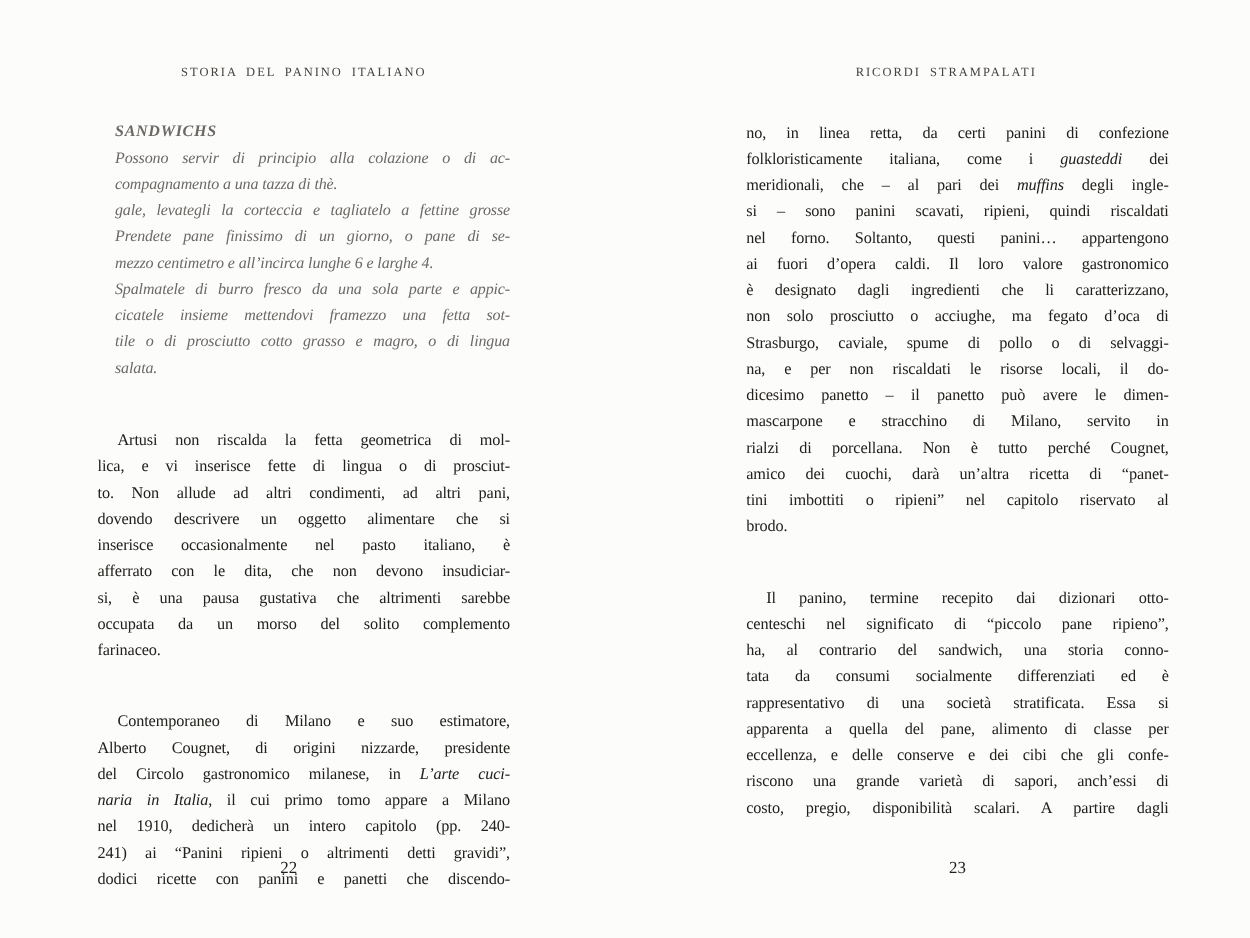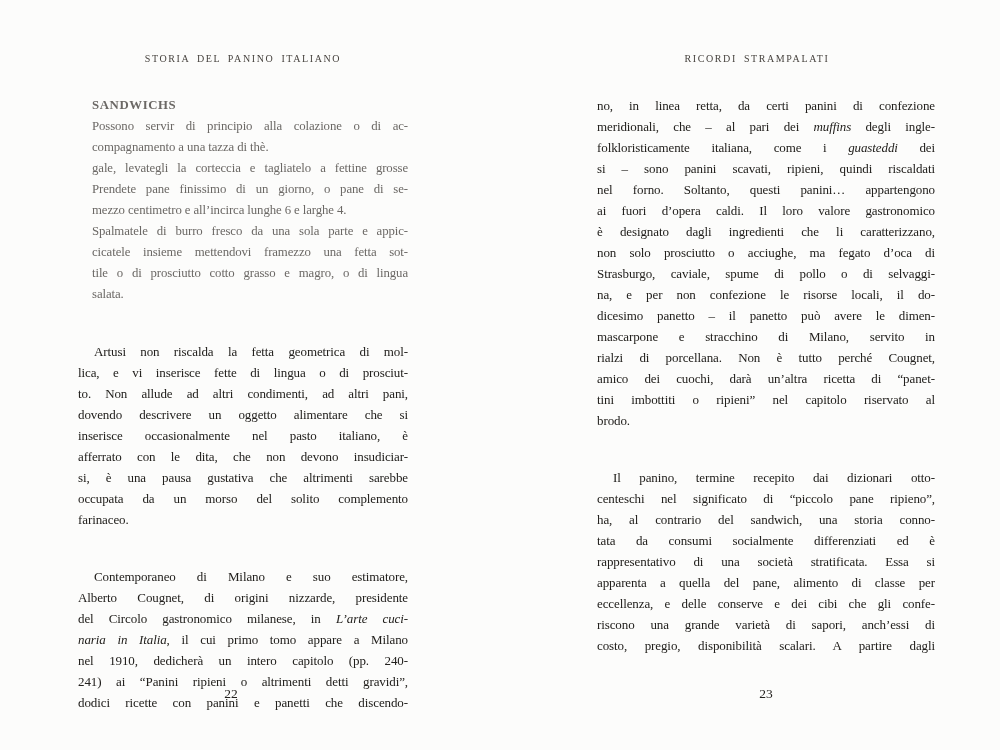--- a/index.html
+++ b/index.html
@@ -37,21 +37,21 @@
     line-height: 21px; height: 21px;
     text-align: justify; text-align-last: justify;
     letter-spacing: -0.1px;
     white-space: normal; overflow: hidden;
   }
   .line.last { text-align-last: left; }
   .line.indent { text-indent: 16px; margin-top: 36px; }
 
   .body-paras .line { font-size: 13px; color: var(--ink); }
 
-  .quote { padding-left: 14px; margin-bottom: 26px; color: var(--quote_ink); }
+  .quote { padding-left: 14px; margin-bottom: 26px; color: var(--quote_ink); font-style: italic; }
   .quote-title {
     font-size: 12.8px; font-weight: 600; letter-spacing: 0.6px;
     line-height: 21px; height: 21px; color: var(--quote_ink);
   }
   .quote .line { font-size: 12.8px; }
 
   .folio {
     position: absolute; top: 686px; height: 18px;
     font-size: 13.5px; text-align: center; color: var(--ink);
   }
@@ -111,29 +111,29 @@
           <div class="line">241) ai “Panini ripieni o altrimenti detti gravidi”,</div>
           <div class="line">dodici ricette con panini e panetti che discendo-</div>
         </div>
       </div>
   </div>
 
   <div class="textblock right">
     <div class="body-paras">
         <div class="para">
           <div class="line">no, in linea retta, da certi panini di confezione</div>
+          <div class="line">folkloristicamente italiana, come i <i>guasteddi</i> dei</div>
           <div class="line">meridionali, che – al pari dei <i>muffins</i> degli ingle-</div>
-          <div class="line">folkloristicamente italiana, come i <i>guasteddi</i> dei</div>
           <div class="line">si – sono panini scavati, ripieni, quindi riscaldati</div>
           <div class="line">nel forno. Soltanto, questi panini… appartengono</div>
           <div class="line">ai fuori d’opera caldi. Il loro valore gastronomico</div>
           <div class="line">è designato dagli ingredienti che li caratterizzano,</div>
           <div class="line">non solo prosciutto o acciughe, ma fegato d’oca di</div>
           <div class="line">Strasburgo, caviale, spume di pollo o di selvaggi-</div>
-          <div class="line">na, e per non confezione le risorse locali, il do-</div>
+          <div class="line">na, e per non riscaldati le risorse locali, il do-</div>
           <div class="line">dicesimo panetto – il panetto può avere le dimen-</div>
           <div class="line">mascarpone e stracchino di Milano, servito in</div>
           <div class="line">rialzi di porcellana. Non è tutto perché Cougnet,</div>
           <div class="line">amico dei cuochi, darà un’altra ricetta di “panet-</div>
           <div class="line">tini imbottiti o ripieni” nel capitolo riservato al</div>
           <div class="line last">brodo.</div>
         </div>
         <div class="para">
           <div class="line indent">Il panino, termine recepito dai dizionari otto-</div>
           <div class="line">centeschi nel significato di “piccolo pane ripieno”,</div>

